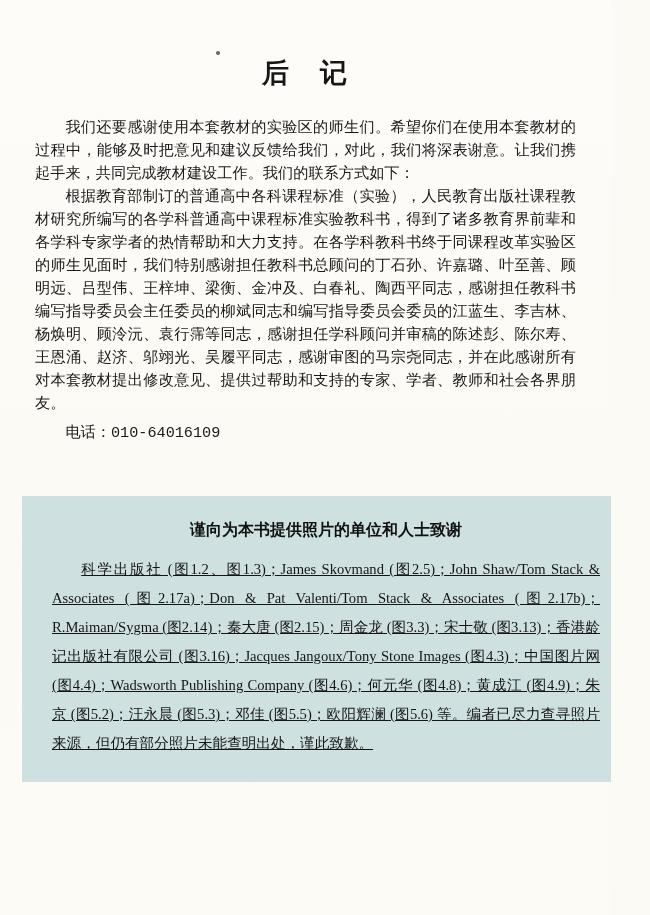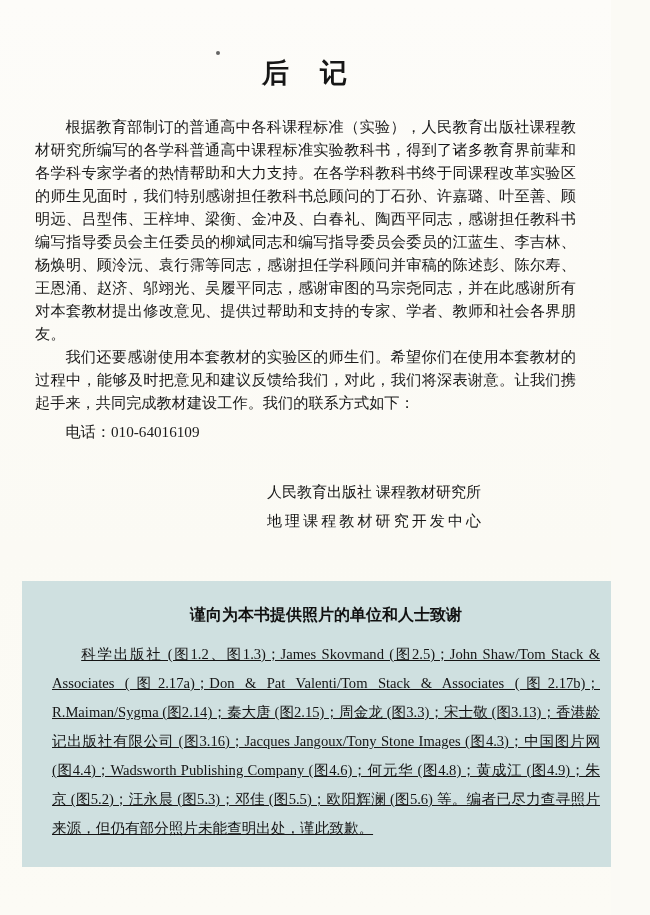--- a/index.html
+++ b/index.html
@@ -47,21 +47,21 @@
     color: #191919;
   }
   .contact-line {
     margin-left: 2em;
     margin-top: 5px;
     font-size: 15.2px;
     line-height: 26px;
     color: #191919;
   }
   .contact-line .latin {
-    font-family: Liberation Serif, serif;
+    font-family: Liberation Mono, monospace;
   }
   .signature {
     width: 214px;
     margin: 38px 95px 0 auto;
     font-size: 15px;
     color: #161616;
   }
   .sig-line1 {
     display: flex;
     justify-content: space-between;
@@ -99,36 +99,29 @@
 </head>
 <body>
 
 <div class="page">
 
   <div class="speck"></div>
 
   <h1 class="title">后　记</h1>
 
   <div class="content">
+    <p class="body-para">我们还要感谢使用本套教材的实验区的师生们。希望你们在使用本套教材的过程中，能够及时把意见和建议反馈给我们，对此，我们将深表谢意。让我们携起手来，共同完成教材建设工作。我们的联系方式如下：</p>
+
     <p class="body-para">根据教育部制订的普通高中各科课程标准（实验），人民教育出版社课程教材研究所编写的各学科普通高中课程标准实验教科书，得到了诸多教育界前辈和各学科专家学者的热情帮助和大力支持。在各学科教科书终于同课程改革实验区的师生见面时，我们特别感谢担任教科书总顾问的丁石孙、许嘉璐、叶至善、顾明远、吕型伟、王梓坤、梁衡、金冲及、白春礼、陶西平同志，感谢担任教科书编写指导委员会主任委员的柳斌同志和编写指导委员会委员的江蓝生、李吉林、杨焕明、顾泠沅、袁行霈等同志，感谢担任学科顾问并审稿的陈述彭、陈尔寿、王恩涌、赵济、邬翊光、吴履平同志，感谢审图的马宗尧同志，并在此感谢所有对本套教材提出修改意见、提供过帮助和支持的专家、学者、教师和社会各界朋友。</p>
-
-    <p class="body-para">我们还要感谢使用本套教材的实验区的师生们。希望你们在使用本套教材的过程中，能够及时把意见和建议反馈给我们，对此，我们将深表谢意。让我们携起手来，共同完成教材建设工作。我们的联系方式如下：</p>
 
     <div class="contact-line">
       <span>电话：</span><span class="latin">010-64016109</span>
     </div>
 
 
-    <div class="signature">
-      <div class="sig-line1">
-        <span>人民教育出版社</span>
-        <span>课程教材研究所</span>
-      </div>
-      <div class="sig-line2">地理课程教材研究开发中心</div>
-    </div>
   </div>
 
   <div class="ack-box" style="background: rgb(207, 224, 224);">
     <div class="ack-heading">谨向为本书提供照片的单位和人士致谢</div>
     <p class="ack-body">科学出版社 (图1.2、图1.3)；James Skovmand (图2.5)；John Shaw/Tom Stack &amp; Associates (图2.17a)；Don &amp; Pat Valenti/Tom Stack &amp; Associates (图2.17b)；R.Maiman/Sygma (图2.14)；秦大唐 (图2.15)；周金龙 (图3.3)；宋士敬 (图3.13)；香港龄记出版社有限公司 (图3.16)；Jacques Jangoux/Tony Stone Images (图4.3)；中国图片网 (图4.4)；Wadsworth Publishing Company (图4.6)；何元华 (图4.8)；黄成江 (图4.9)；朱京 (图5.2)；汪永晨 (图5.3)；邓佳 (图5.5)；欧阳辉澜 (图5.6) 等。编者已尽力查寻照片来源，但仍有部分照片未能查明出处，谨此致歉。</p>
   </div>
 
 </div>
 
 </body></html>

